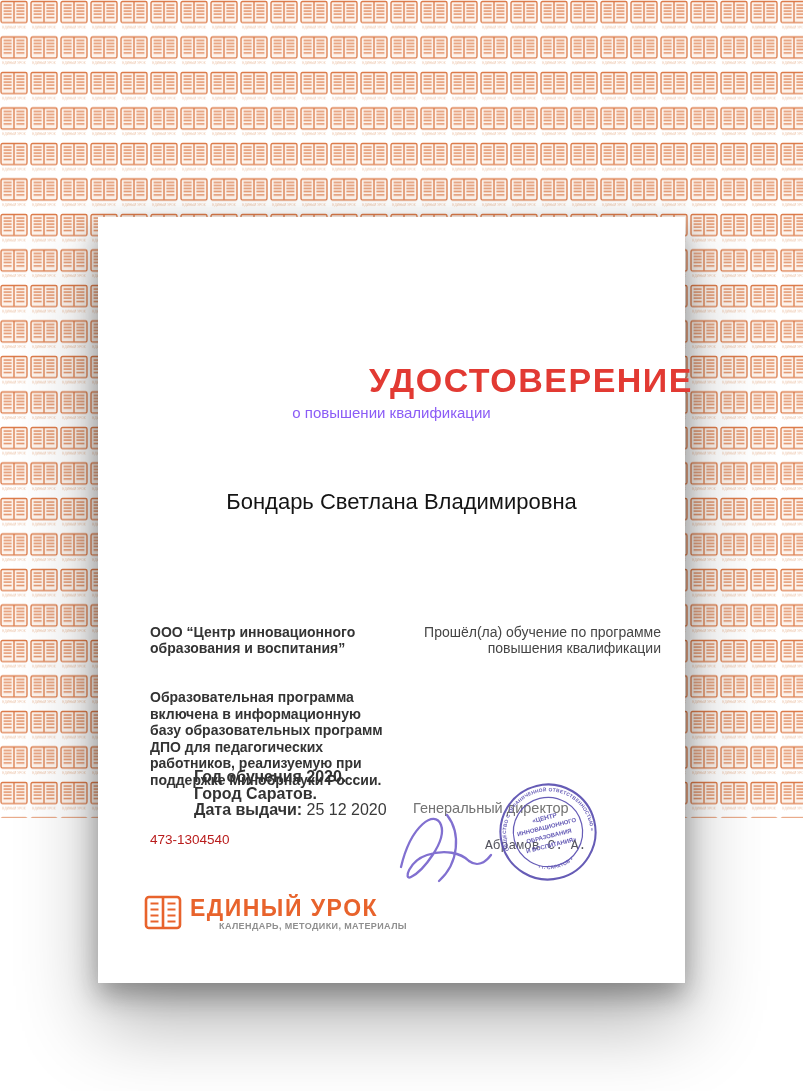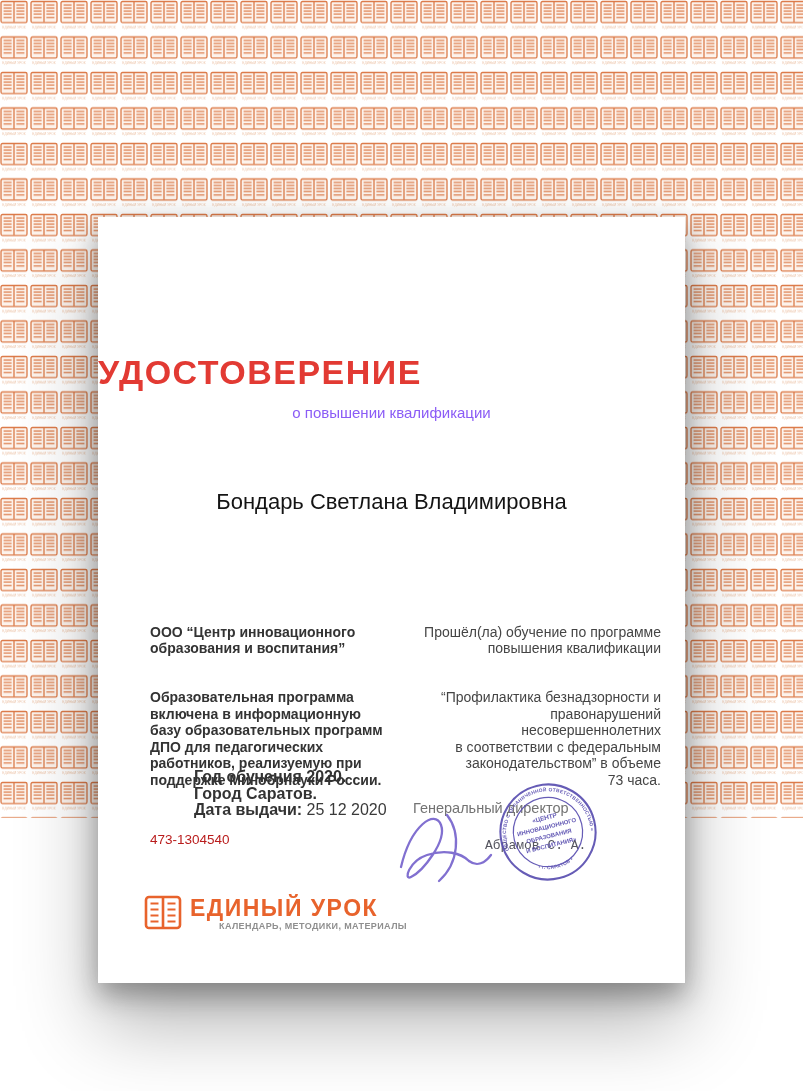--- a/index.html
+++ b/index.html
@@ -8,30 +8,30 @@
     background:#ffffff;
     font-family:"Liberation Sans",sans-serif;
   }
   .pattern-band{position:absolute;left:0;top:0;display:block;}
   .card{
     position:absolute;left:98px;top:217px;width:587px;height:766px;
     background:#ffffff;
     box-shadow:0 12px 25px rgba(20,20,20,.35), 0 40px 75px rgba(0,0,0,.30);
   }
   .cert-title{
-    position:absolute;top:136px;left:0;width:100%;text-align:left;
-    font-size:34px;font-weight:bold;letter-spacing:1.5px;color:#e23a33;margin:0;
+    position:absolute;top:136px;left:0;width:100%;text-align:right;
+    font-size:34px;font-weight:bold;letter-spacing:1.5px;color:#e23a33;margin:8px;
   }
   .cert-subtitle{
     position:absolute;top:187px;left:0;width:100%;text-align:center;
     font-size:15px;color:#8b5cf6;
   }
   .recipient{
     position:absolute;top:272px;left:0;width:100%;text-align:center;
-    font-size:22px;color:#141414;
+    font-size:22px;color:#141414;padding-left:10px;
   }
   .col{position:absolute;top:390px;white-space:pre-line;line-height:16.5px;font-size:14px;}
   .col p{margin:0 0 16px 0;}
   .col-left{left:52px;width:264px;font-weight:bold;color:#333333;}
   .col-right{left:315px;width:248px;color:#454545;text-align:right;}
   .left-bottom{
     position:absolute;left:52px;top:552px;font-size:16px;font-weight:bold;
     color:#333333;line-height:16.5px;margin-left:44px;
   }
   .date-value{font-weight:normal;color:#3a3a3a;}
@@ -96,26 +96,20 @@
 включена в информационную
 базу образовательных программ
 ДПО для педагогических
 работников, реализуемую при
 поддержке Минобрнауки России.</p>
   </div>
 
   <div class="col col-right">
     <p>Прошёл(ла) обучение по программе
 повышения квалификации</p>
-    <p>“Профилактика безнадзорности и
-правонарушений
-несовершеннолетних
-в соответствии с федеральным
-законодательством” в объеме
-73 часа.</p>
   </div>
 
   <div class="left-bottom">
     <div>Год обучения 2020.</div>
     <div>Город Саратов.</div>
     <div><span>Дата выдачи:</span> <span class="date-value">25 12 2020</span></div>
   </div>
 
   <div class="cert-number">473-1304540</div>
 

